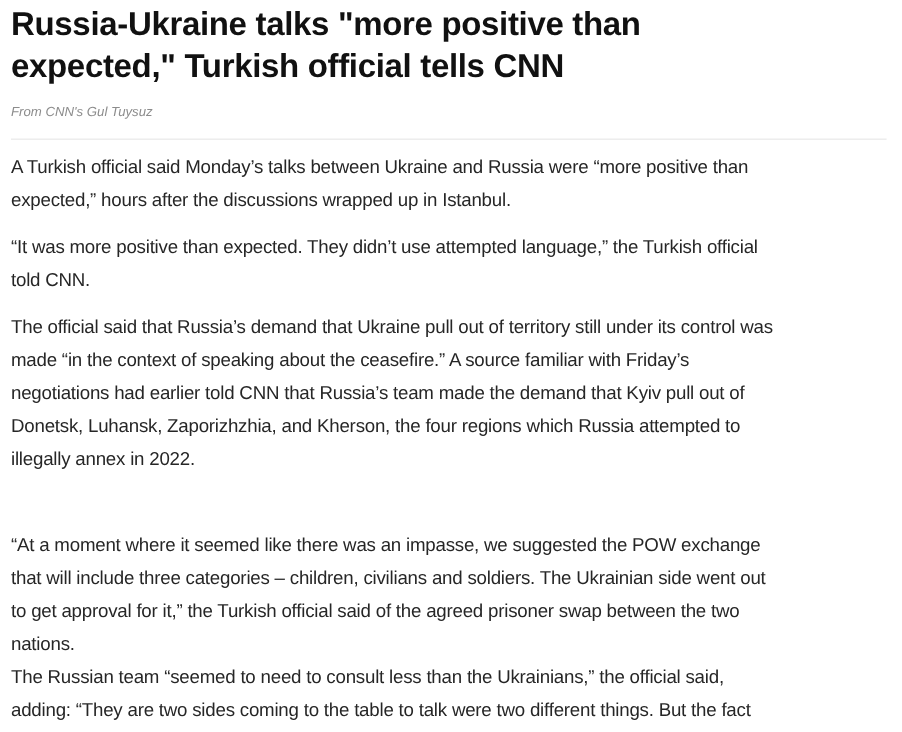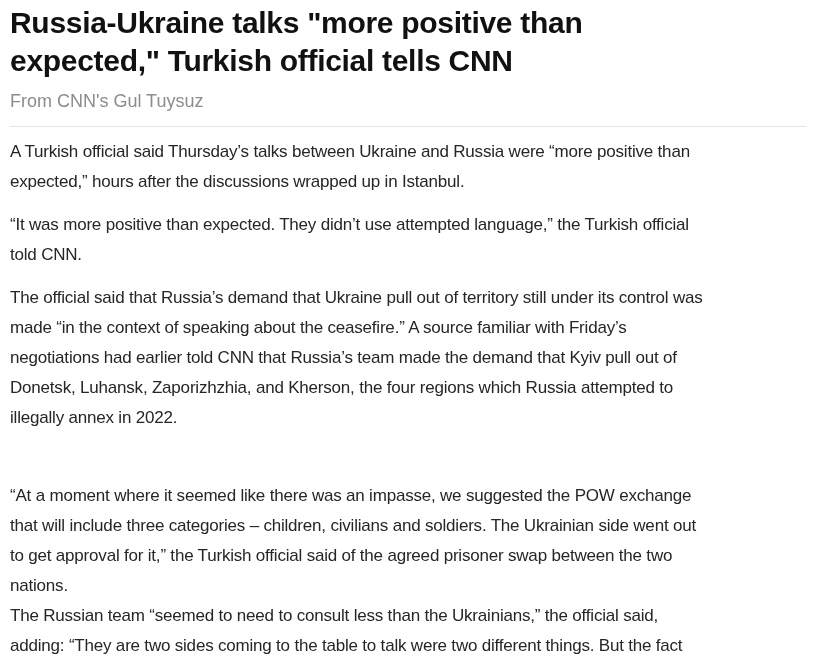--- a/index.html
+++ b/index.html
@@ -20,23 +20,24 @@
     max-width: 720px;
     font-family: "Liberation Sans", sans-serif;
     font-weight: 700;
     font-size: 30px;
     line-height: 38px;
     letter-spacing: -0.3px;
     color: #111111;
   }
   .byline {
     margin-top: 12px;
-    font-size: 18px;
+    font-size: 12px;
     line-height: 18px;
     color: #8c8c8c;
+    font-style: italic;
   }
   .divider {
     border: none;
     border-top: 1px solid #e6e6e6;
     margin: 16px 0 0 0;
     width: 100%;
   }
   .body-text {
     margin: 0 0 13px 0;
     font-size: 17px;
@@ -59,21 +60,21 @@
 </head>
 <body>
 
 <article class="article">
   <h1 class="headline">Russia-Ukraine talks "more positive than expected," Turkish official tells CNN</h1>
 
   <div class="byline">From CNN's Gul Tuysuz</div>
 
   <hr class="divider">
 
-  <p class="body-text first">A Turkish official said Thursday’s talks between Ukraine and Russia were “more positive than
+  <p class="body-text first">A Turkish official said Monday’s talks between Ukraine and Russia were “more positive than
 expected,” hours after the discussions wrapped up in Istanbul.</p>
 
   <p class="body-text">“It was more positive than expected. They didn’t use attempted language,” the Turkish official
 told CNN.</p>
 
   <p class="body-text">The official said that Russia’s demand that Ukraine pull out of territory still under its control was
 made “in the context of speaking about the ceasefire.” A source familiar with Friday’s
 negotiations had earlier told CNN that Russia’s team made the demand that Kyiv pull out of
 Donetsk, Luhansk, Zaporizhzhia, and Kherson, the four regions which Russia attempted to
 illegally annex in 2022.</p>

